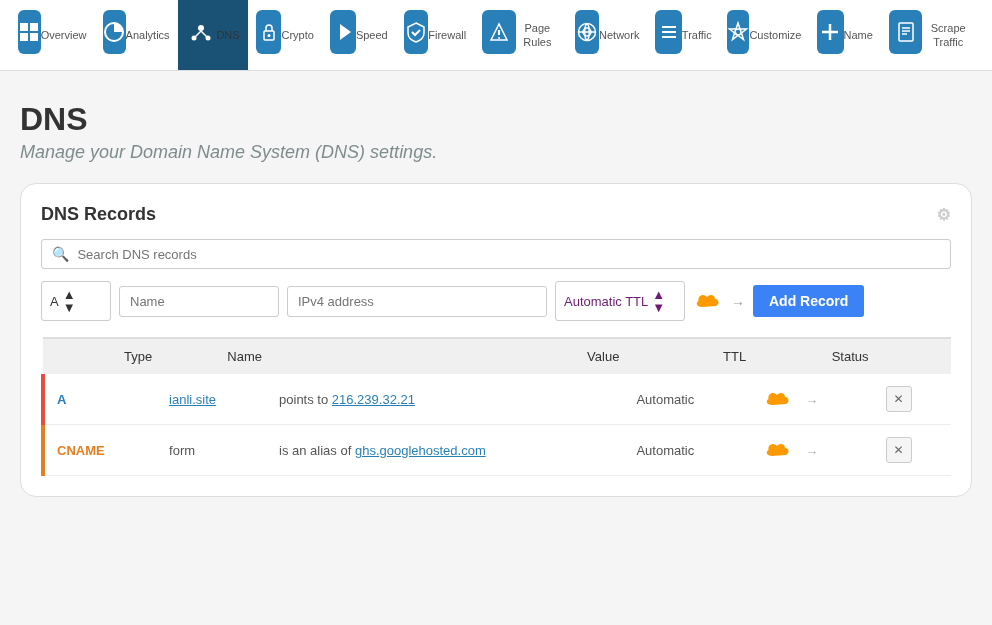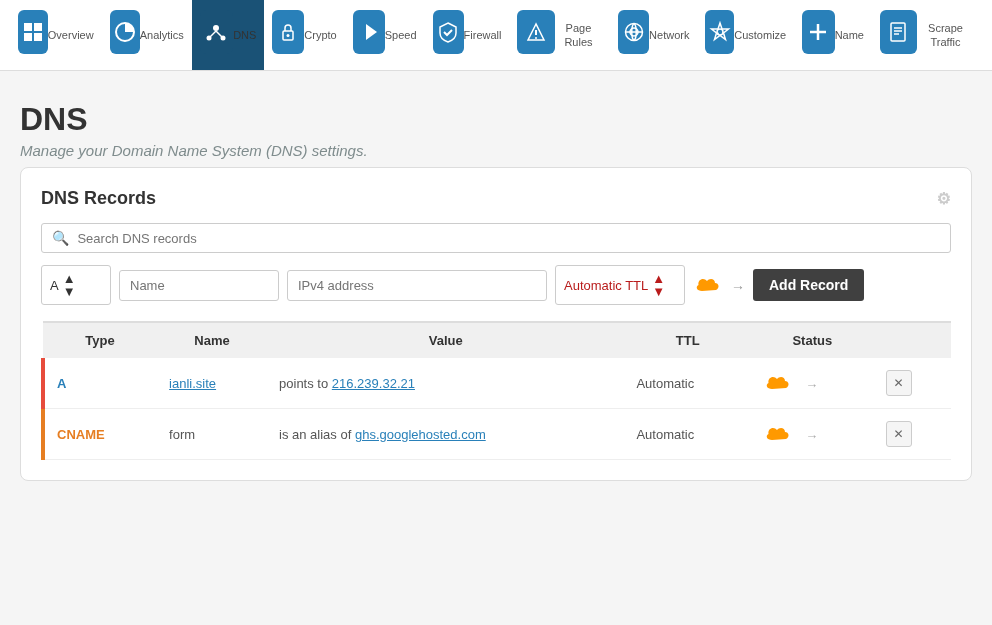--- a/index.html
+++ b/index.html
@@ -50,31 +50,31 @@
       padding: 30px 20px 20px 20px;
       max-width: 992px;
     }
     .page-title {
       font-size: 32px;
       font-weight: bold;
       color: #333;
       margin-bottom: 4px;
     }
     .page-subtitle {
-      font-size: 15px;
+      font-size: 18px;
       color: #7f8c8d;
-      margin-bottom: 8px;
+      margin-bottom: 20px;
       font-style: italic;
     }
 
     
     .card {
       background: #fff;
       border: 1px solid #ddd;
-      border-radius: 8px;
+      border-radius: 16px;
       padding: 20px;
     }
     .card-title {
       font-size: 18px;
       font-weight: bold;
       color: #333;
       margin-bottom: 14px;
       display: flex;
       justify-content: space-between;
       align-items: center;
@@ -160,55 +160,55 @@
       align-items: center;
       border: 1px solid #ccc;
       border-radius: 3px;
       background: #fff;
       padding: 6px 8px;
       min-width: 130px;
       gap: 4px;
     }
     .ttl-select-wrap span {
       font-size: 13px;
-      color: #b91c1c;
+      color: #701a75;
     }
     .cloud-icon-orange {
       display: inline-flex;
       align-items: center;
       gap: 2px;
     }
     .cloud-svg { width: 36px; height: 22px; }
     .arrow-right { color: #999; font-size: 14px; }
     .add-record-btn {
-      background: #404040;
+      background: #3b82f6;
       color: #fff;
       border: none;
       border-radius: 3px;
       padding: 8px 16px;
       font-size: 14px;
       font-weight: bold;
       cursor: pointer;
       white-space: nowrap;
     }
 
     
     .dns-table {
       width: 100%;
       border-collapse: collapse;
     }
     .dns-table thead tr {
       background: #f0f0f0;
       border-top: 2px solid #ddd;
     }
     .dns-table th {
-      text-align: center;
-      padding: 10px 16px;
-      font-size: 13px;
-      font-weight: bold;
+      text-align: right;
+      padding: 10px 5px;
+      font-size: 13px;
+      font-weight: normal;
       color: #333;
     }
     .dns-table td {
       padding: 12px 12px;
       font-size: 13px;
       color: #555;
       border-bottom: 1px solid #eee;
     }
     .dns-table tr.record-a-type td:first-child {
       color: #2980b9;
@@ -332,20 +332,30 @@
           <circle cx="11" cy="11" r="4" fill="none" stroke="white" stroke-width="1.5"></circle>
           <circle cx="11" cy="11" r="8.5" fill="none" stroke="white" stroke-width="1.5"></circle>
           <line x1="2.5" y1="11" x2="19.5" y2="11" stroke="white" stroke-width="1.5"></line>
           <path d="M11 2.5 C8 5 8 17 11 19.5" stroke="white" stroke-width="1.5" fill="none"></path>
           <path d="M11 2.5 C14 5 14 17 11 19.5" stroke="white" stroke-width="1.5" fill="none"></path>
         </svg>
     </div>
     <span class="nav-label">Network</span>
   </div>
 
+  <div class="nav-item">
+    <div class="nav-icon">
+      <svg width="22" height="22" viewBox="0 0 22 22" fill="white">
+          <line x1="4" y1="6" x2="18" y2="6" stroke="white" stroke-width="2"></line>
+          <line x1="4" y1="11" x2="18" y2="11" stroke="white" stroke-width="2"></line>
+          <line x1="4" y1="16" x2="18" y2="16" stroke="white" stroke-width="2"></line>
+        </svg>
+    </div>
+    <span class="nav-label">Traffic</span>
+  </div>
 
   <div class="nav-item">
     <div class="nav-icon">
       <svg width="22" height="22" viewBox="0 0 22 22" fill="white">
           <path d="M11 2 L13 8 L19.5 8 L14.5 12 L16.5 18.5 L11 14.5 L5.5 18.5 L7.5 12 L2.5 8 L9 8 Z" fill="none" stroke="white" stroke-width="1.5"></path>
           <circle cx="11" cy="11" r="3" stroke="white" stroke-width="1.5" fill="none"></circle>
           <path d="M9 11 L10 13 L8 14 M13 11 L14 13 L16 14" stroke="none"></path>
         </svg>
     </div>
     <span class="nav-label">Customize</span>

